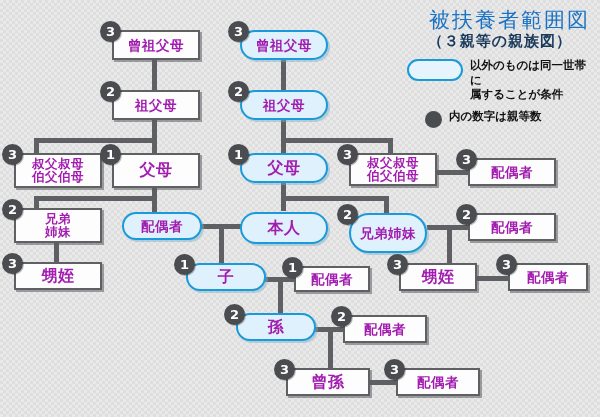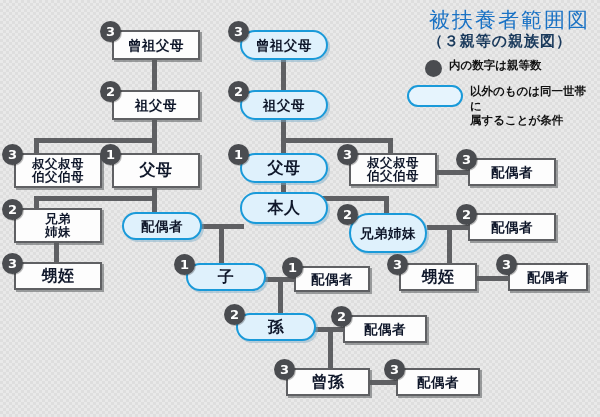--- a/index.html
+++ b/index.html
@@ -17,21 +17,21 @@
     background-size:6px 6px;
     background-position:0 0,3px 3px;
   }
   
   .ln{position:absolute;background:#5f6063;}
   
   .node{
     position:absolute;box-sizing:border-box;
     display:flex;align-items:center;justify-content:center;
     text-align:right;line-height:1.05;
-    color:#0f172a;font-weight:bold;
+    color:#a21caf;font-weight:bold;
     letter-spacing:.5px;
   }
   .node.plain{
     background:#fdfdfd;border:2.5px solid #5f6063;
     box-shadow:2px 2px 0 rgba(90,92,95,.55);
   }
   .node.hl{
     background:#dff1fc;border:2.5px solid #1a9ad9;
     border-radius:999px;
     box-shadow:2px 2px 0 rgba(120,170,200,.45);
@@ -76,27 +76,27 @@
 </head>
 <body>
 
 <div id="stage">
 
   <div id="title">被扶養者範囲図</div>
   <div id="subtitle">（３親等の親族図）</div>
 
   <div id="legend">
     <div class="lgrow">
-      <div class="lgdot"></div>
-      <div class="lgtxt">内の数字は親等数</div>
-    </div>
-    <div class="lgrow">
       <div class="lgpill"></div>
       <div class="lgtxt">以外のものは同一世帯に
 属することが条件</div>
+    </div>
+    <div class="lgrow">
+      <div class="lgdot"></div>
+      <div class="lgtxt">内の数字は親等数</div>
     </div>
   </div>
 
   <div id="lines">
       <div class="ln" style="left: 152px; top: 60px; width: 5px; height: 30px;"></div>
       <div class="ln" style="left: 152px; top: 120px; width: 5px; height: 33px;"></div>
       <div class="ln" style="left: 34px; top: 138px; width: 123px; height: 5px;"></div>
       <div class="ln" style="left: 34px; top: 138px; width: 5px; height: 17px;"></div>
       <div class="ln" style="left: 152px; top: 188px; width: 5px; height: 28px;"></div>
       <div class="ln" style="left: 34px; top: 196px; width: 123px; height: 5px;"></div>
@@ -158,21 +158,21 @@
         <span class="lbl" style="font-size: 13.5px;">配偶者</span>
       </div>
       <div class="badge" style="left: 456px; top: 149px;">3</div>
       <div class="node plain" style="left: 14px; top: 208px; width: 88px; height: 35px;">
         <span class="lbl lbl2" style="font-size: 12.5px;">兄弟<br>姉妹</span>
       </div>
       <div class="badge" style="left: 2px; top: 199px;">2</div>
       <div class="node hl" style="left: 122px; top: 212px; width: 80px; height: 28px;">
         <span class="lbl" style="font-size: 13.5px;">配偶者</span>
       </div>
-      <div class="node hl" style="left: 240px; top: 192px; width: 88px; height: 32px;">
+      <div class="node hl" style="left: 240px; top: 212px; width: 88px; height: 32px;">
         <span class="lbl" style="font-size: 16px;">本人</span>
       </div>
       <div class="node hl" style="left: 349px; top: 213px; width: 78px; height: 40px;">
         <span class="lbl" style="font-size: 13.5px;">兄弟姉妹</span>
       </div>
       <div class="badge" style="left: 337px; top: 204px;">2</div>
       <div class="node plain" style="left: 468px; top: 213px; width: 88px; height: 28px;">
         <span class="lbl" style="font-size: 13.5px;">配偶者</span>
       </div>
       <div class="badge" style="left: 456px; top: 204px;">2</div>

